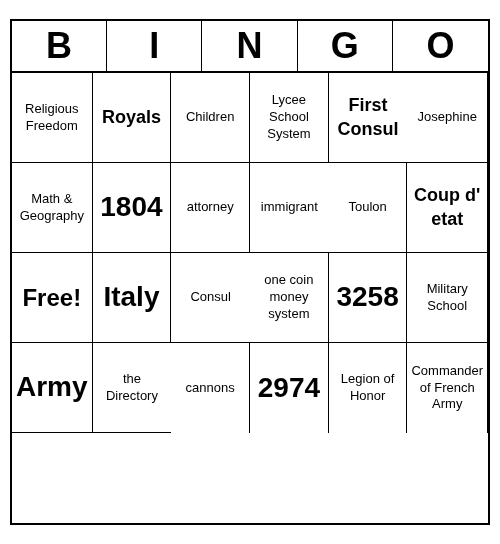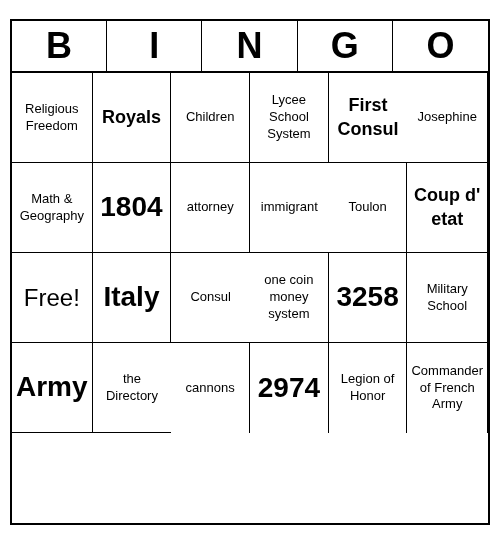--- a/index.html
+++ b/index.html
@@ -72,21 +72,21 @@
       font-weight: bold;
     }
 
     .bingo-cell.xlarge-text {
       font-size: 28px;
       font-weight: bold;
     }
 
     .bingo-cell.free {
       font-size: 24px;
-      font-weight: normal;
+      font-weight: bold;
     }
   </style>
 </head>
 <body>
 
 <div class="bingo-card">
   <div class="bingo-header">
     <div class="bingo-header-cell">B</div>
     <div class="bingo-header-cell">I</div>
     <div class="bingo-header-cell">N</div>

